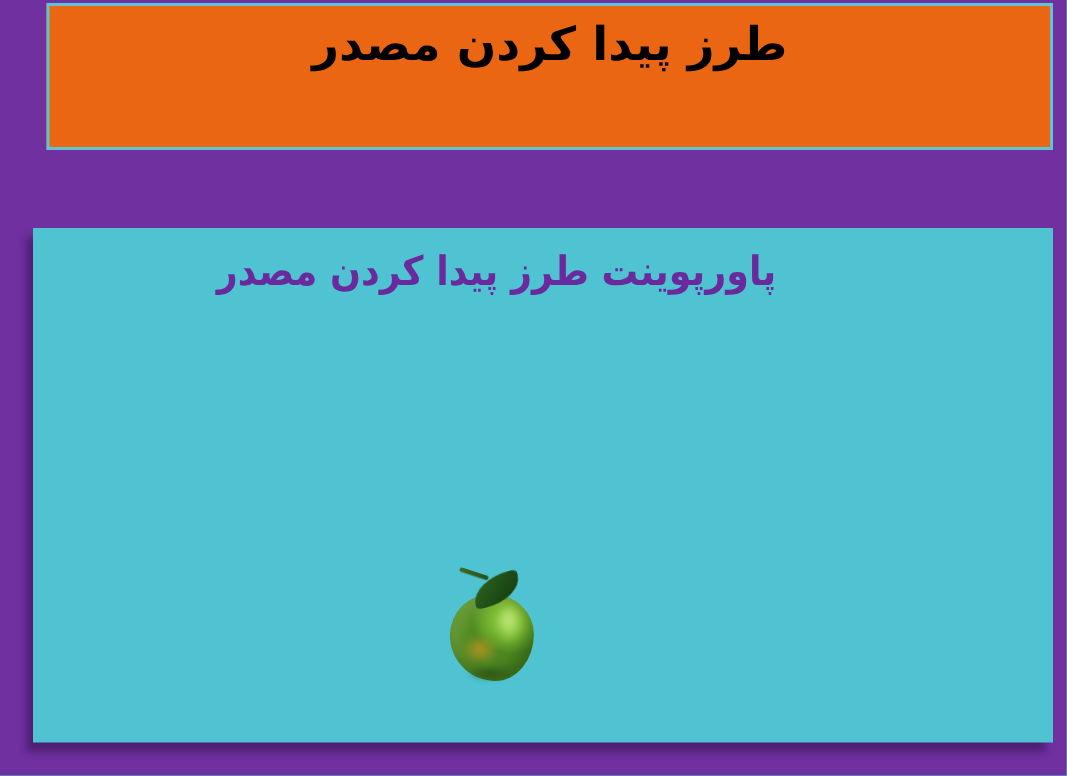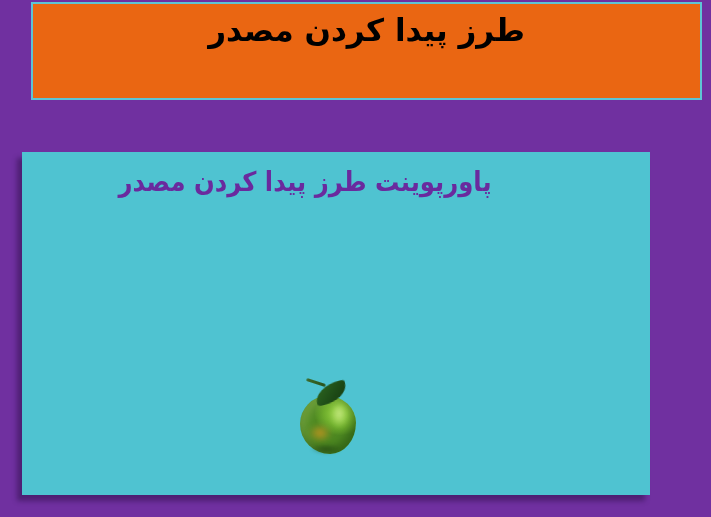--- a/index.html
+++ b/index.html
@@ -39,21 +39,21 @@
     letter-spacing: 0px;
     direction: rtl;
     white-space: nowrap;
   }
 
   
   .content-panel {
     position: absolute;
     left: 22px;
     top: 152px;
-    width: 628px;
+    width: 680px;
     height: 343px;
     background: #4fc3d1;
     box-shadow: -5px 6px 5px rgba(35, 10, 60, 0.45);
     overflow: hidden;
   }
   .panel-title {
     position: absolute;
     top: 14px;
     left: 0;
     right: 62px;

